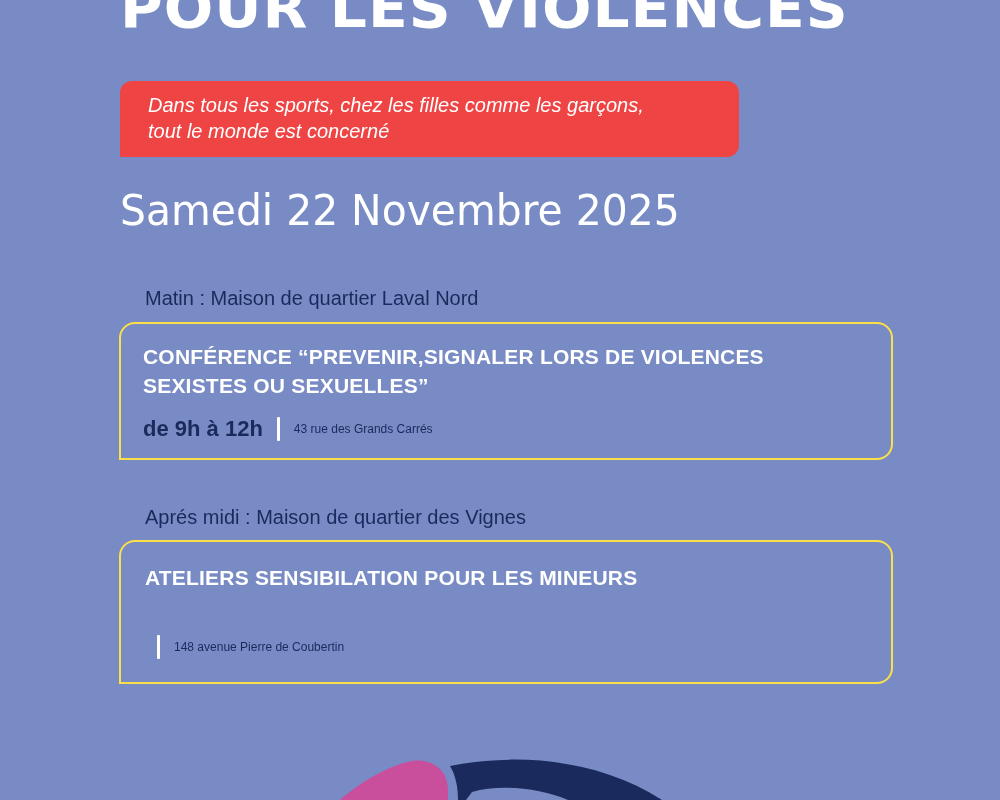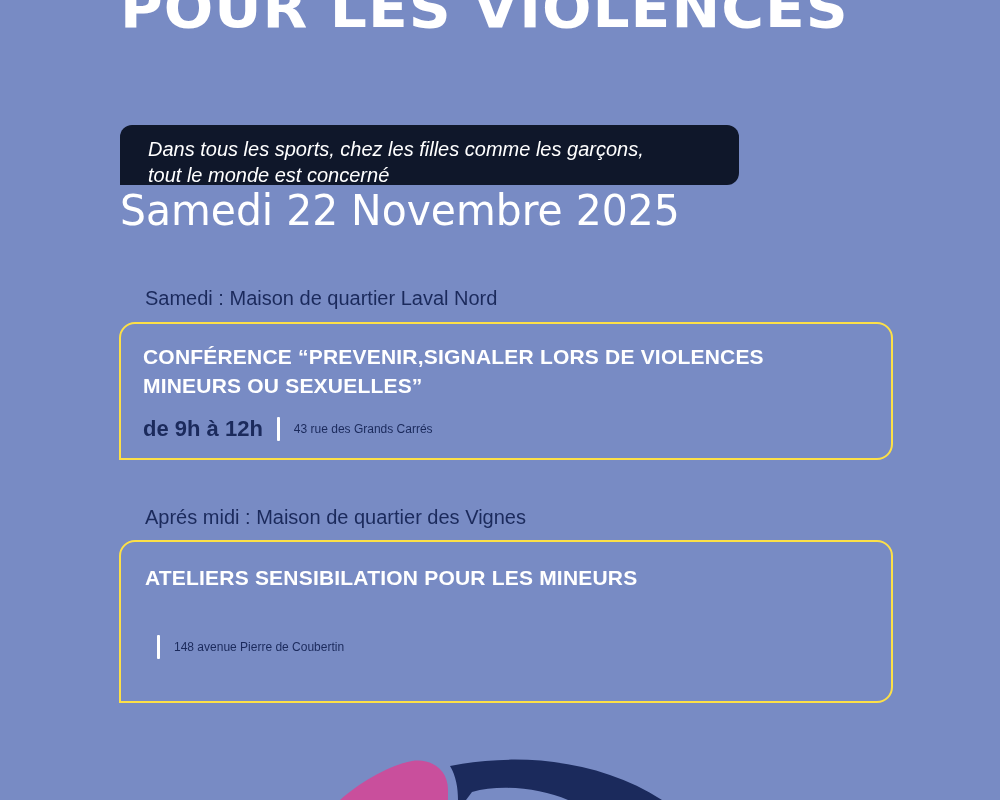--- a/index.html
+++ b/index.html
@@ -27,30 +27,29 @@
       letter-spacing: 1px;
       white-space: nowrap;
       transform: scaleX(1.04);
       transform-origin: left top;
     }
     .tagline {
       position: absolute;
       left: 120px;
       top: 81px;
       width: 619px;
-      height: 60px;
+      height: 76px;
       box-sizing: border-box;
-      background: #0f172a;
+      background: #ef4444;
       border-radius: 12px 12px 12px 0;
       padding: 11px 20px 0 28px;
       color: #ffffff;
       font-style: italic;
       font-size: 20px;
       line-height: 26px;
-      margin-top: 44px;
     }
     .tagline span { display: block; }
     .date {
       position: absolute;
       left: 120px;
       top: 184px;
       margin: 0;
       font-weight: normal;
       font-size: 43px;
       line-height: 52px;
@@ -71,21 +70,21 @@
     .venue-2 { top: 506px; }
     .event-box {
       position: absolute;
       left: 119px;
       width: 774px;
       box-sizing: border-box;
       border: 2px solid #fde047;
       border-radius: 16px 16px 16px 0;
     }
     .event-1 { top: 322px; height: 138px; }
-    .event-2 { top: 540px; height: 163px; }
+    .event-2 { top: 540px; height: 144px; }
     .event-title {
       position: absolute;
       left: 22px;
       color: #ffffff;
       font-weight: bold;
       font-size: 21px;
       line-height: 29px;
       white-space: nowrap;
       letter-spacing: 0.2px;
     }
@@ -131,26 +130,26 @@
 
 <h1 class="title">POUR LES VIOLENCES</h1>
 
 <div class="tagline">
   <span>Dans tous les sports, chez les filles comme les garçons,</span>
   <span>tout le monde est concerné</span>
 </div>
 
 <h2 class="date">Samedi 22 Novembre 2025</h2>
 
-<div class="venue venue-1">Samedi : Maison de quartier Laval Nord</div>
+<div class="venue venue-1">Matin : Maison de quartier Laval Nord</div>
 
 <div class="event-box event-1">
   <div class="event-title">
     <span>CONFÉRENCE “PREVENIR,SIGNALER LORS DE VIOLENCES</span>
-    <span>MINEURS OU SEXUELLES”</span>
+    <span>SEXISTES OU SEXUELLES”</span>
   </div>
   <div class="event-meta">
     <span class="time">de 9h à 12h</span>
     <span class="sep"></span>
     <span class="address">43 rue des Grands Carrés</span>
   </div>
 </div>
 
 <div class="venue venue-2">Aprés midi : Maison de quartier  des Vignes</div>
 

